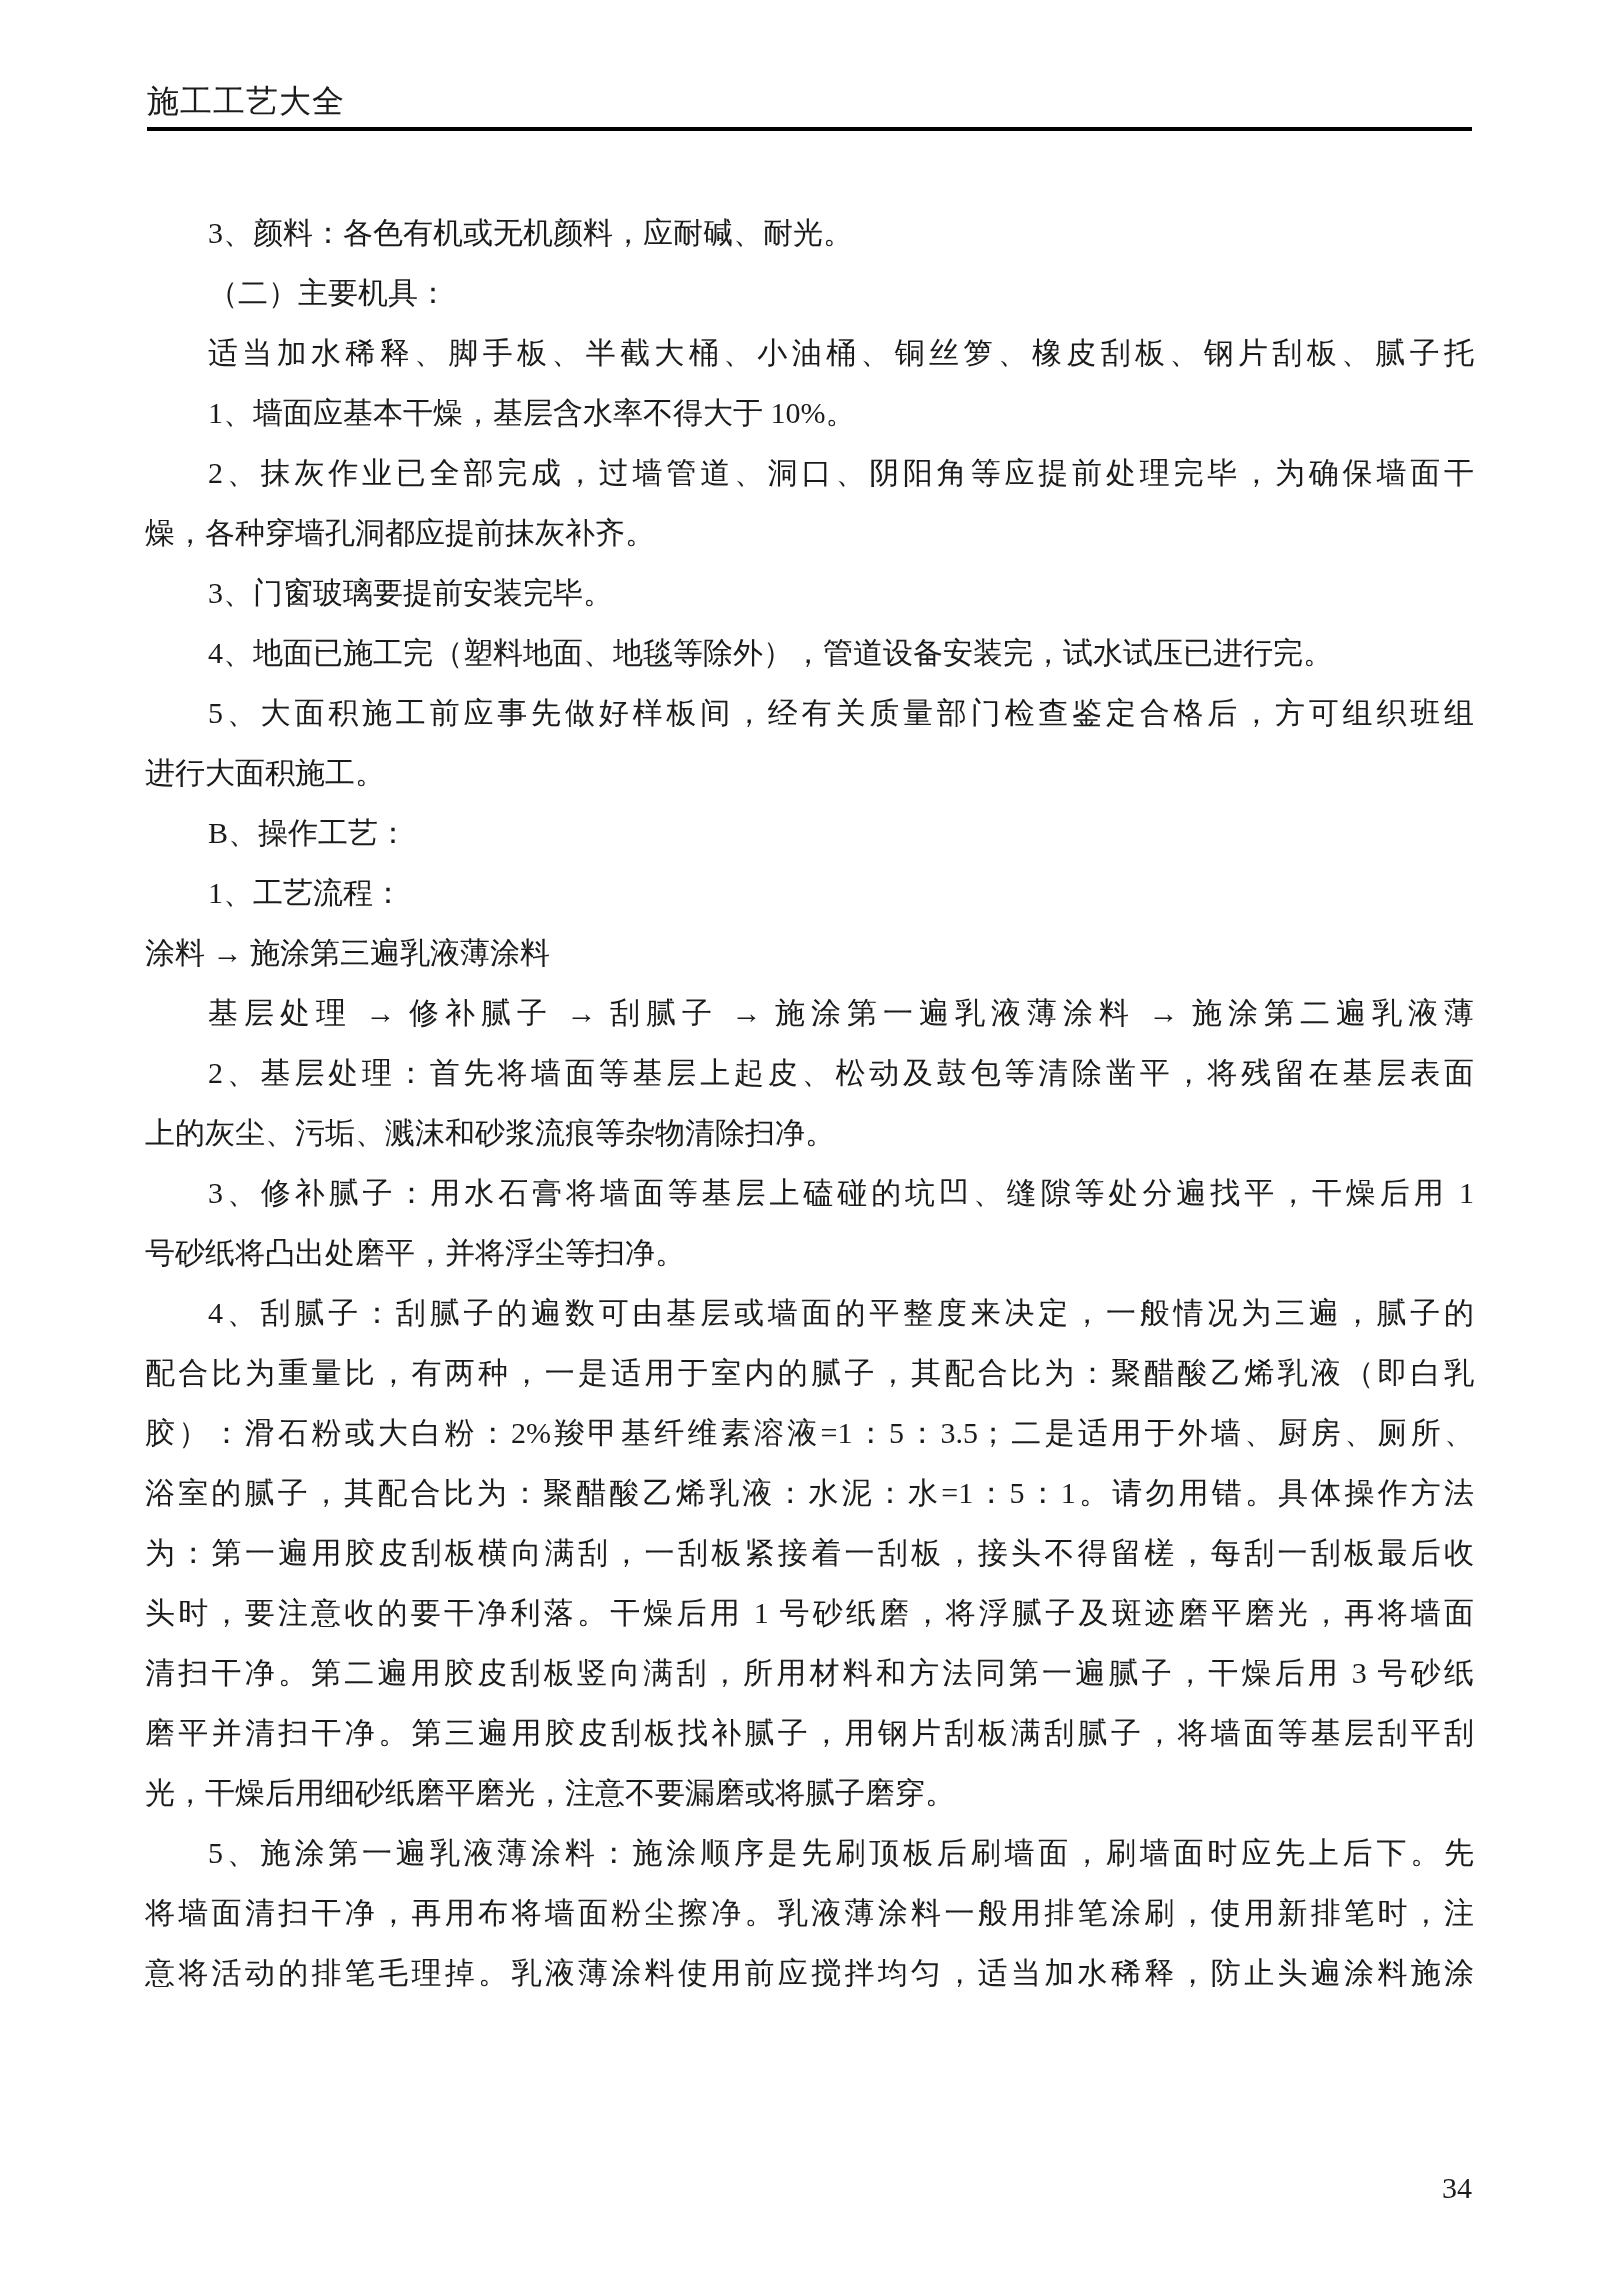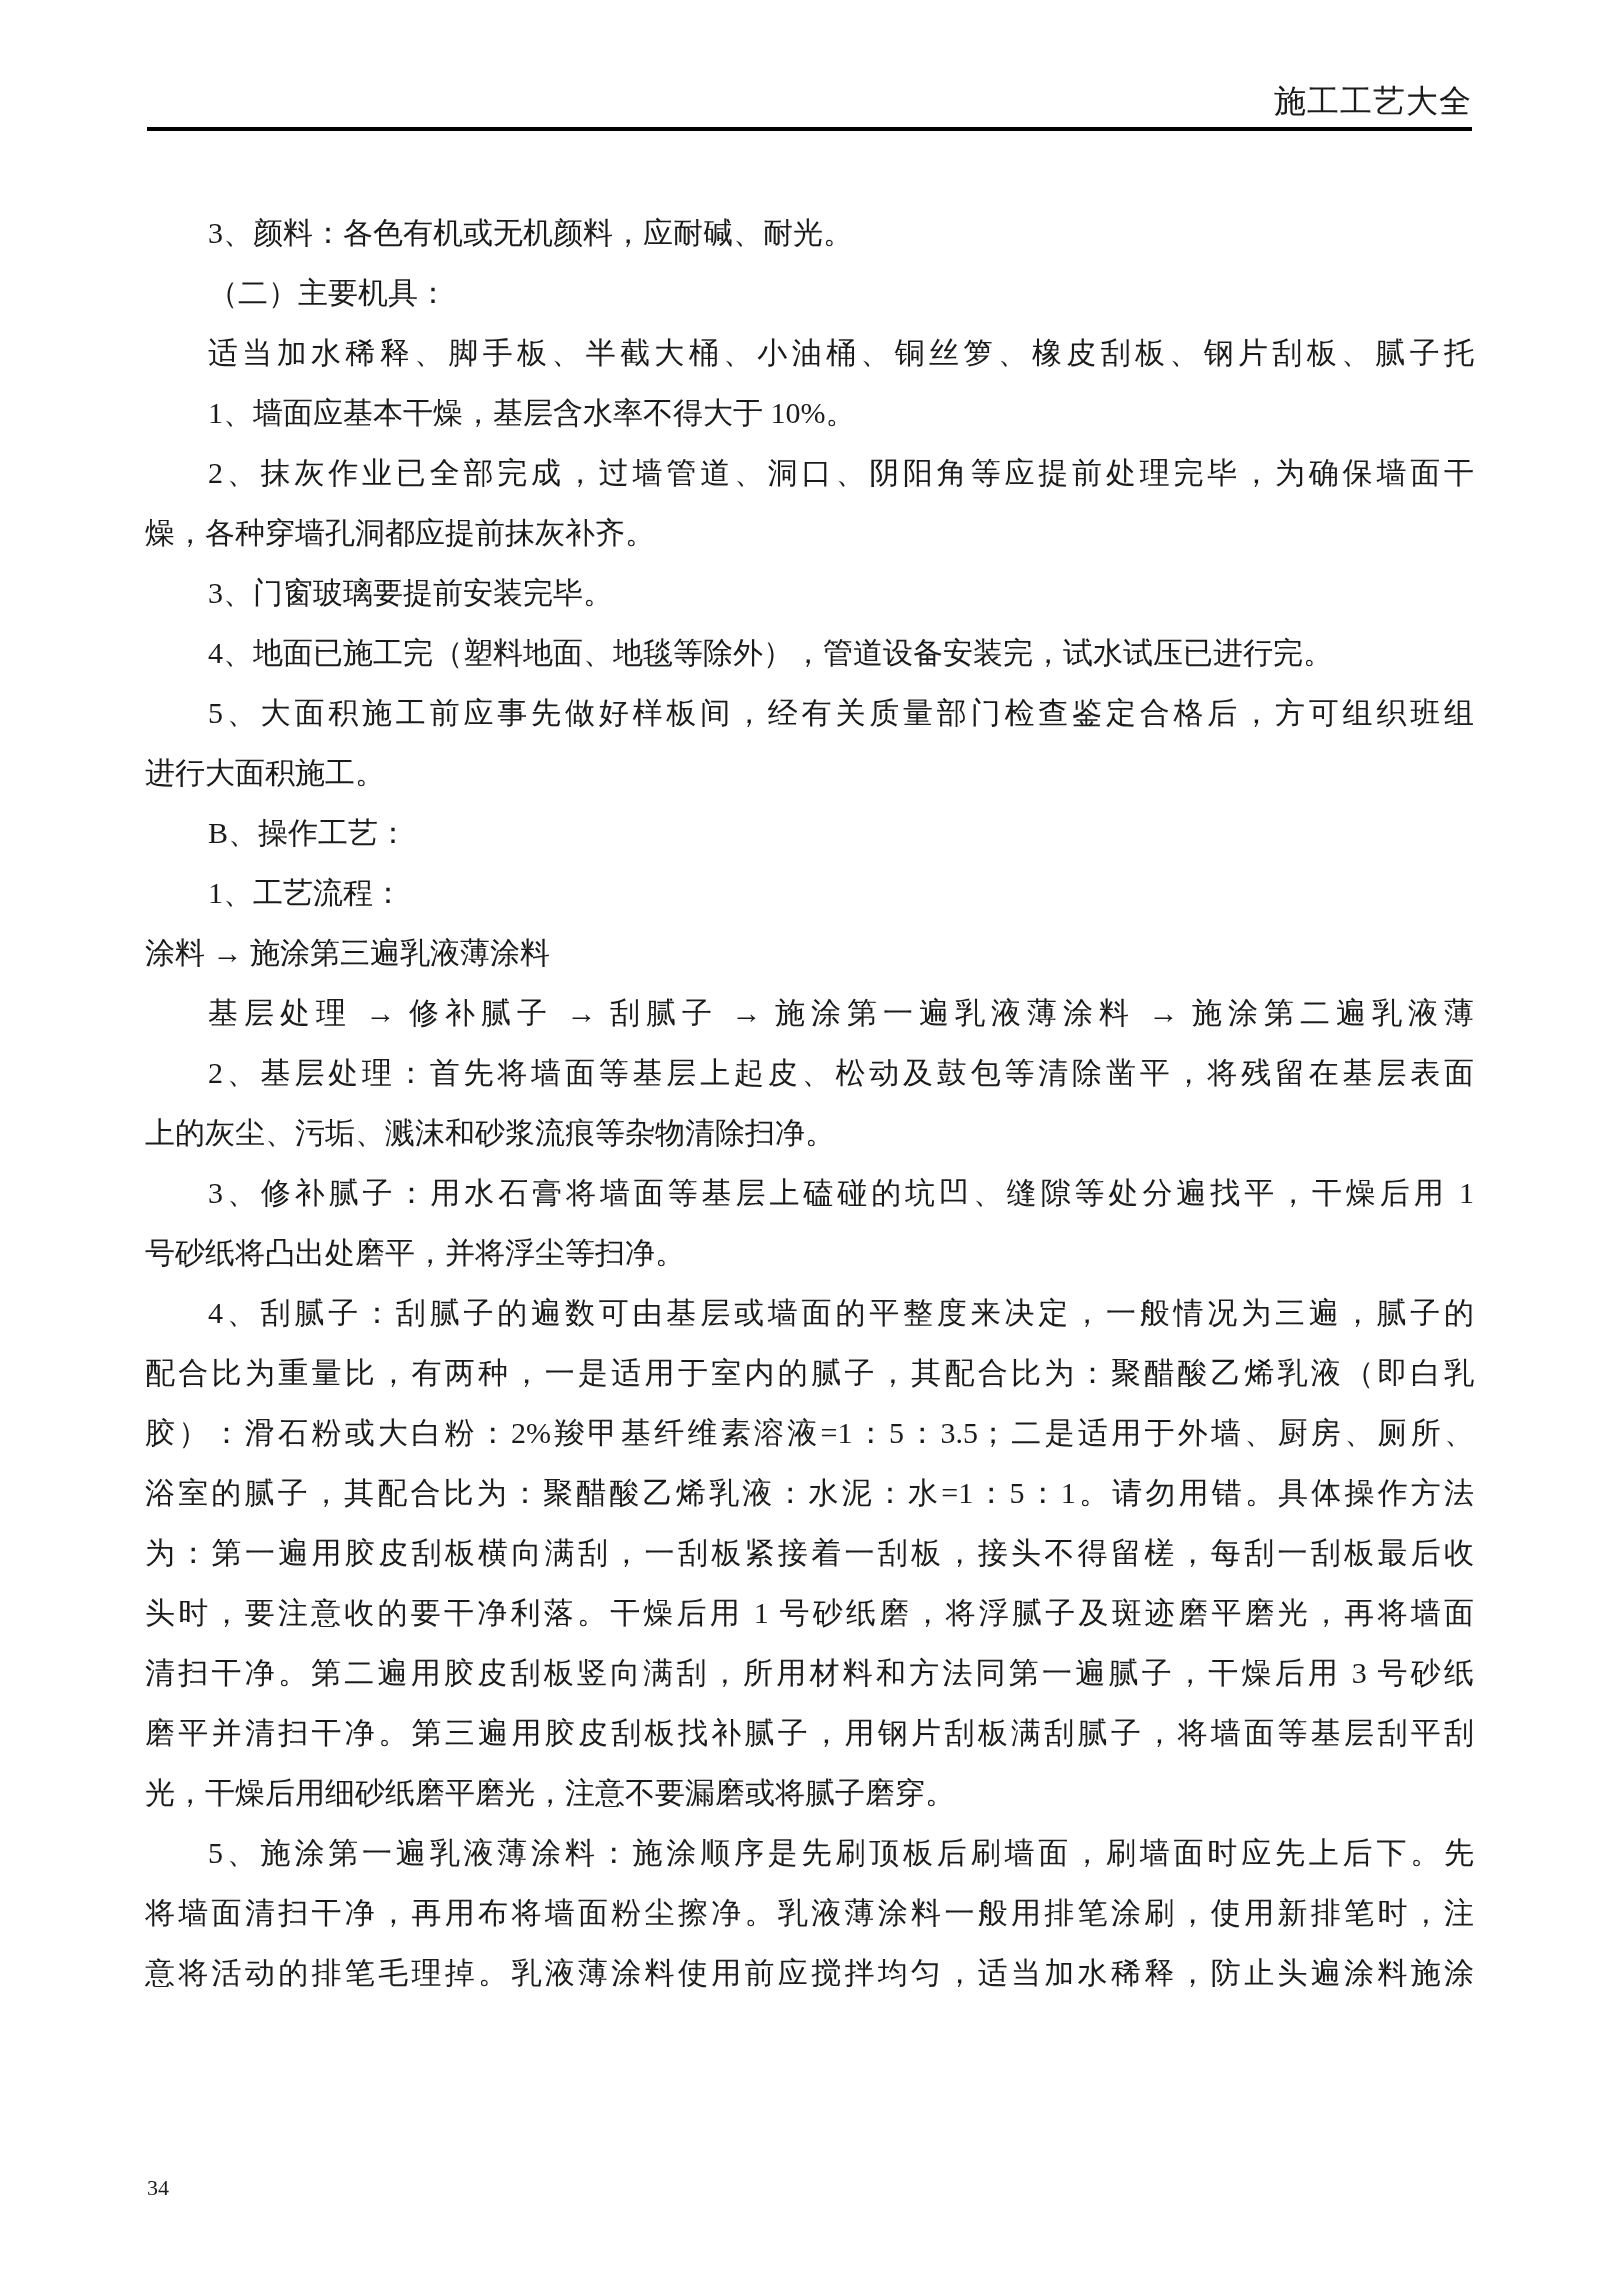--- a/index.html
+++ b/index.html
@@ -17,21 +17,21 @@
     color: #1b1b1b;
     overflow: hidden;
   }
   .header-title {
     position: absolute;
     top: 80px;
     left: 147px;
     width: 1325px;
     height: 43px;
     line-height: 43px;
-    text-align: right;
+    text-align: left;
     font-size: 32px;
     letter-spacing: 1px;
   }
   .header-rule {
     position: absolute;
     top: 127px;
     left: 147px;
     width: 1325px;
     height: 3.9px;
     background: #000000;
@@ -57,22 +57,22 @@
   .line.indent {
     text-indent: 63px;
   }
   .page-number {
     position: absolute;
     top: 2166px;
     left: 147px;
     width: 1325px;
     height: 43px;
     line-height: 43px;
-    text-align: left;
-    font-size: 22px;
+    text-align: right;
+    font-size: 30px;
   }
 </style>
 </head>
 <body>
 
 <div class="page">
   <div class="header-title">施工工艺大全</div>
   <div class="header-rule"></div>
   <div class="body-text">
       <div class="line indent">3、颜料：各色有机或无机颜料，应耐碱、耐光。</div>

